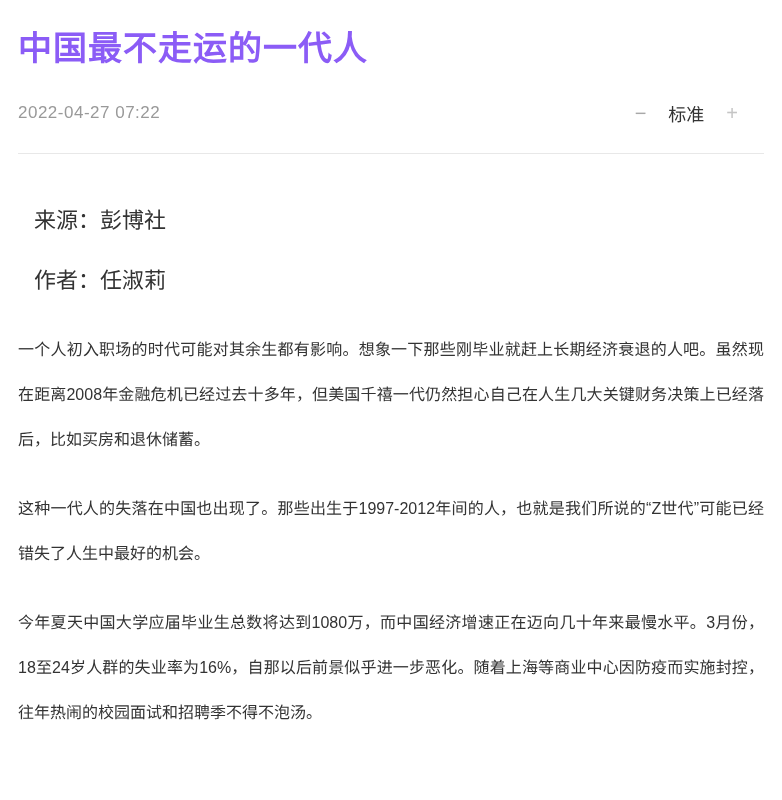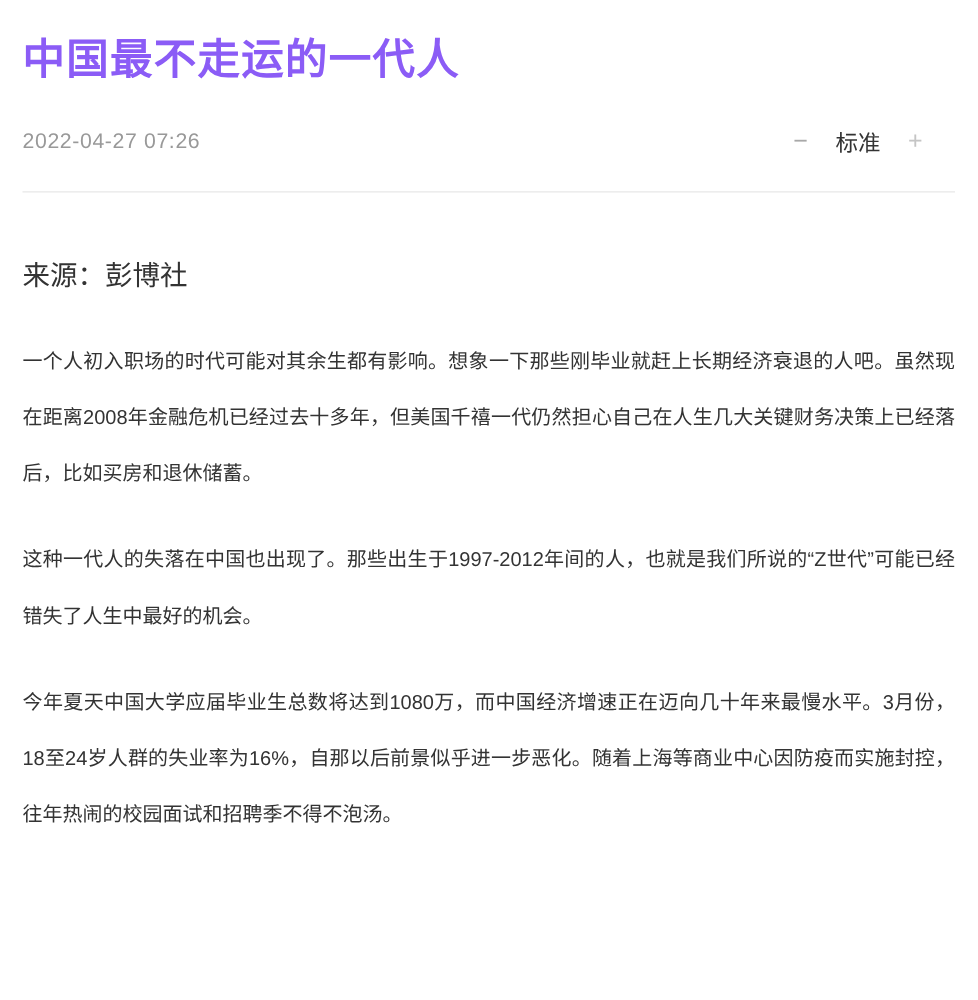--- a/index.html
+++ b/index.html
@@ -62,52 +62,54 @@
   }
   
   .article-body {
     margin-top: 44px;
   }
   .meta-line {
     font-size: 22px;
     line-height: 45px;
     color: #333333;
     margin-bottom: 15px;
+    margin-left: 16px;
   }
   .article-body p.para {
     font-size: 16px;
     line-height: 45px;
     color: #333333;
     margin-top: 24px;
     text-align: justify;
   }
 </style>
 </head>
 <body>
 
 <div class="page">
 
   <h1 class="article-title">中国最不走运的一代人</h1>
 
   <div class="meta-row">
-    <span class="article-date">2022-04-27 07:26</span>
+    <span class="article-date">2022-04-27 07:22</span>
 
     <div class="font-size-widget">
       <button class="fs-btn decrease">−</button>
       <span class="fs-current">标准</span>
       <button class="fs-btn increase">+</button>
     </div>
   </div>
 
   <hr class="divider">
 
   <div class="article-body">
 
     <div class="meta-line">来源：彭博社</div>
 
+    <div class="meta-line">作者：任淑莉</div>
 
     <p class="para">一个人初入职场的时代可能对其余生都有影响。想象一下那些刚毕业就赶上长期经济衰退的人吧。虽然现在距离2008年金融危机已经过去十多年，但美国千禧一代仍然担心自己在人生几大关键财务决策上已经落后，比如买房和退休储蓄。</p>
 
     <p class="para">这种一代人的失落在中国也出现了。那些出生于1997-2012年间的人，也就是我们所说的“Z世代”可能已经错失了人生中最好的机会。</p>
 
     <p class="para">今年夏天中国大学应届毕业生总数将达到1080万，而中国经济增速正在迈向几十年来最慢水平。3月份，18至24岁人群的失业率为16%，自那以后前景似乎进一步恶化。随着上海等商业中心因防疫而实施封控，往年热闹的校园面试和招聘季不得不泡汤。</p>
 
   </div>
 </div>
 

